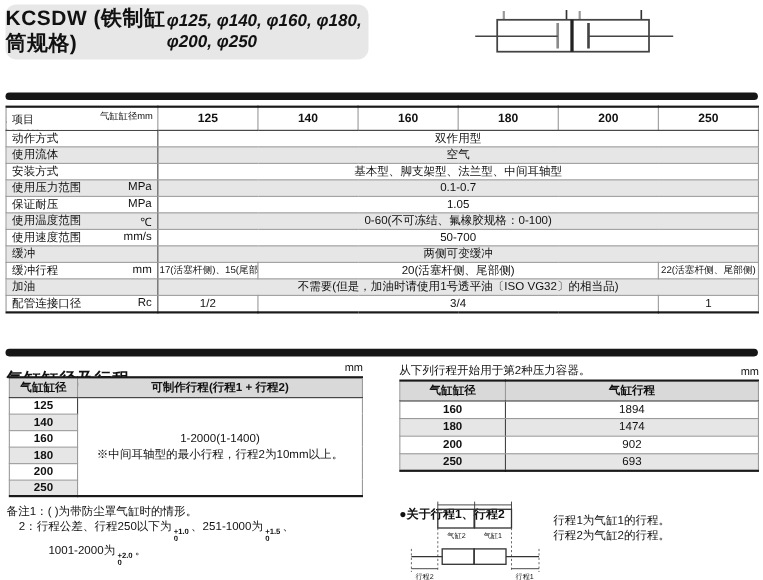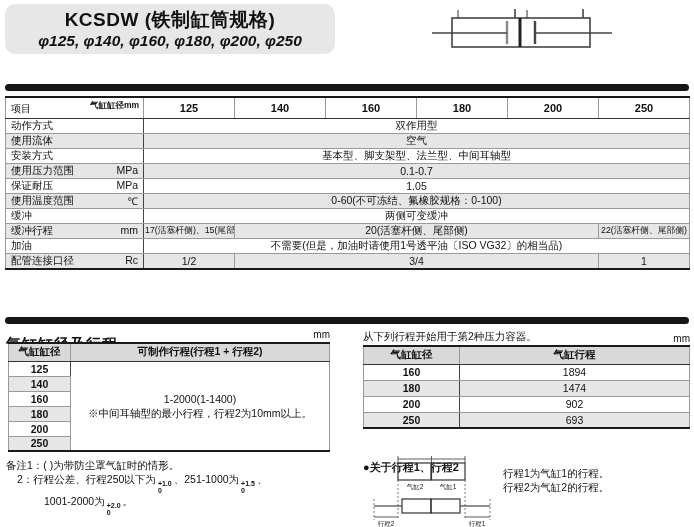--- a/index.html
+++ b/index.html
@@ -8,21 +8,21 @@
     width:694px; height:527px; position:relative; background:#ffffff;
     font-family:"Liberation Sans", sans-serif; color:#111;
     -webkit-font-smoothing:antialiased;
   }
   .abs { position:absolute; }
 
   
   .title-block {
     left:5px; top:4px; width:330px; height:50px;
     background:#e7e7e7; border-radius:10px;
-    display:flex; flex-direction:column; align-items:center; justify-content:center;
+    display:flex; align-items:center; justify-content:center;
   }
   .title-line1 { font-size:19px; font-weight:bold; line-height:22px; letter-spacing:0.5px; }
   .title-line2 { font-size:15.5px; font-weight:bold; line-height:19px; font-style:italic; }
 
   
   .section-heading { font-size:15px; font-weight:bold; letter-spacing:1px;margin-top:40px; }
   .h-specs { left:6px; top:62px; }
   .h-bore  { left:6px; top:295px; }
   .section-bar { height:7px; background:#161616; border-radius:3.5px; width:684px; left:5px; }
   .bar-specs { top:84px; }
@@ -47,21 +47,21 @@
   .spec-table td.item .unit { float:right; }
   .spec-table td.val { text-align:center; }
   .spec-table td.small { font-size:8.8px; padding:0 1px; }
   th.corner {
     position:relative;
     background:linear-gradient(to bottom right,
       transparent calc(50% - 0.6px), #666 calc(50% - 0.6px),
       #666 calc(50% + 0.6px), transparent calc(50% + 0.6px));
   }
   .corner-item { position:absolute; left:5px; bottom:2px; font-size:10px; font-weight:normal; }
-  .corner-bore { position:absolute; right:4px; top:2px; font-size:8.5px; font-weight:bold; }
+  .corner-bore { position:absolute; right:4px; top:2px; font-size:8.5px; font-weight:normal; }
 
   
   .mm-left { left:8px; top:329px; width:322px; text-align:right; font-size:10px; }
   .stroke-table {
     left:8px; top:342px; width:322px; font-size:10.5px;
     border-top:2px solid #1a1a1a; border-bottom:2px solid #1a1a1a;
     border-left:1px solid #777; border-right:1px solid #777;
   }
   .stroke-table th, .stroke-table td { border:1px solid #9a9a9a; text-align:center; }
   .stroke-table thead tr { height:18px; }
@@ -170,20 +170,24 @@
       <td class="item"><span>使用压力范围</span><span class="unit">MPa</span></td>
       <td class="val" colspan="6">0.1-0.7</td>
     </tr>
     <tr>
       <td class="item"><span>保证耐压</span><span class="unit">MPa</span></td>
       <td class="val" colspan="6">1.05</td>
     </tr>
     <tr>
       <td class="item"><span>使用温度范围</span><span class="unit">℃</span></td>
       <td class="val" colspan="6">0-60(不可冻结、氟橡胶规格：0-100)</td>
+    </tr>
+    <tr>
+      <td class="item"><span>使用速度范围</span><span class="unit">mm/s</span></td>
+      <td class="val" colspan="6">50-700</td>
     </tr>
     <tr>
       <td class="item"><span>缓冲</span><span class="unit"></span></td>
       <td class="val" colspan="6">两侧可变缓冲</td>
     </tr>
     <tr>
       <td class="item"><span>缓冲行程</span><span class="unit">mm</span></td>
       <td class="val small">17(活塞杆侧)、15(尾部侧)</td>
       <td class="val" colspan="4">20(活塞杆侧、尾部侧)</td>
       <td class="val small">22(活塞杆侧、尾部侧)</td>

